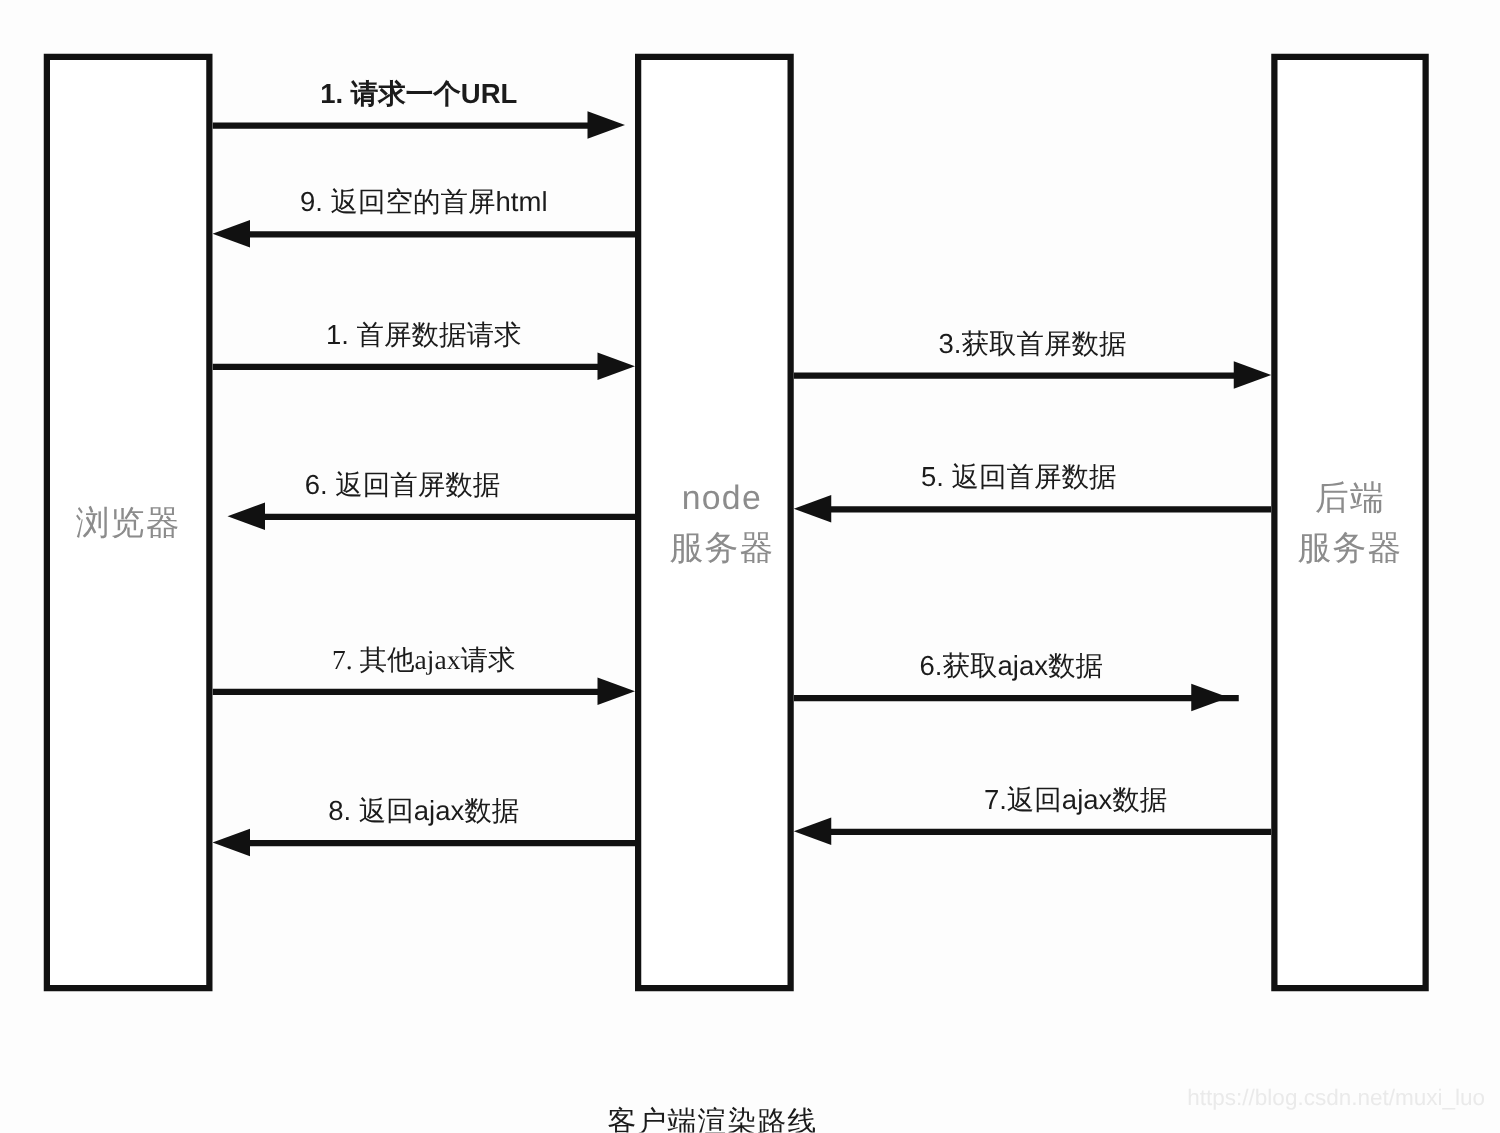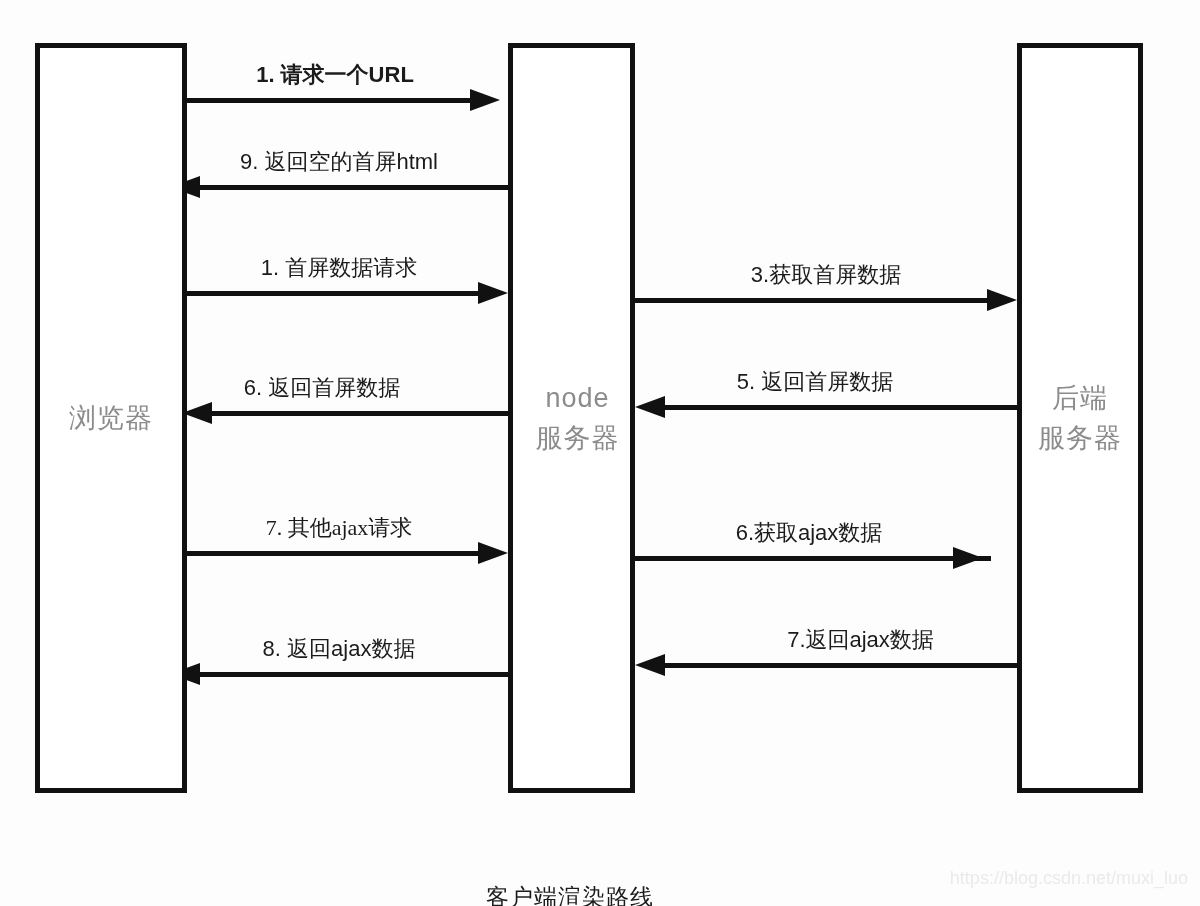--- a/index.html
+++ b/index.html
@@ -31,21 +31,21 @@
     justify-content:center;
     z-index:2;
   }
   .actor-box .actor-label{
     color:var(--actor-text);
     font-size:27px;
     line-height:40px;
     text-align:center;
     letter-spacing:1px;
   }
-  #actor-browser{left:35px;width:152px;}
+  #actor-browser{left:35px;width:135px;}
   #actor-node{left:508px;width:127px;padding-left:12px;}
   #actor-backend{left:1017px;width:126px;align-items:center;}
 
   .msg{position:absolute;height:62px;z-index:1;}
   .msg .msg-label{
     position:absolute;
     top:0;left:0;right:0;
     height:30px;
     line-height:30px;
     text-align:center;

